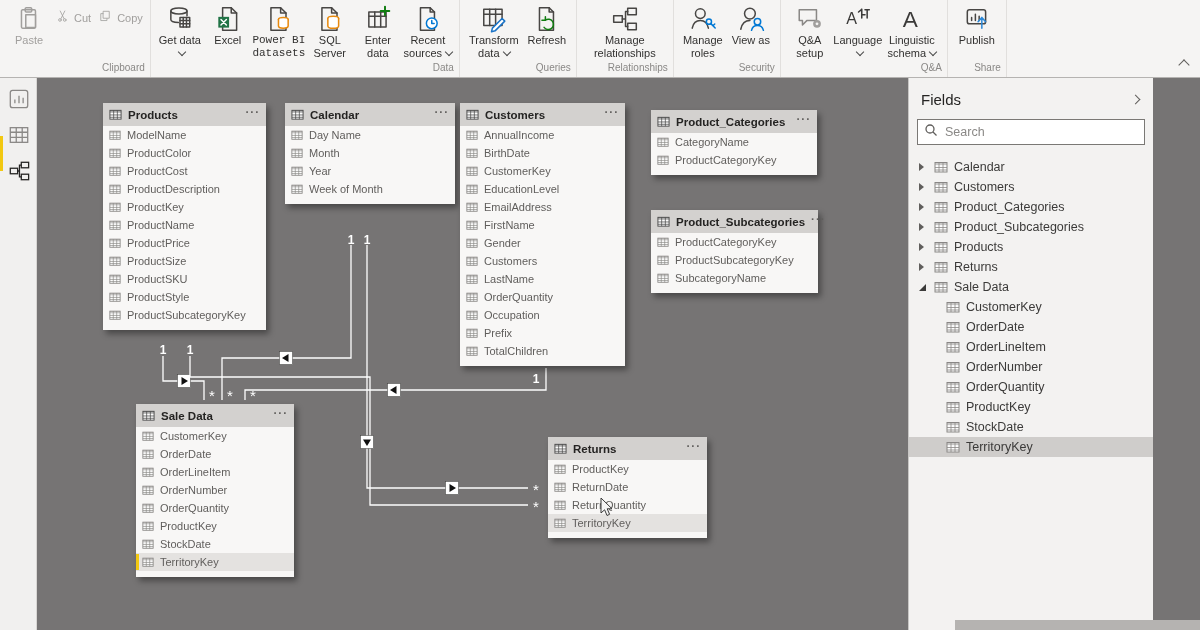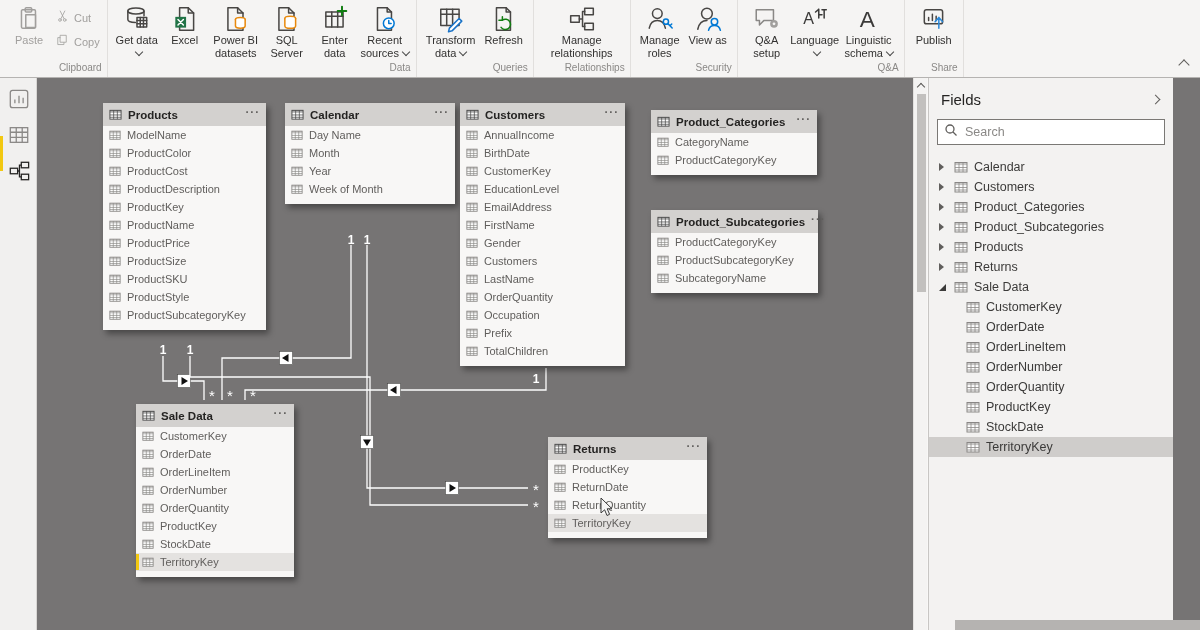--- a/index.html
+++ b/index.html
@@ -8,21 +8,21 @@
 
   
   #ribbon{position:absolute;left:0;top:0;width:1200px;height:78px;background:#f5f4f3;
           border-bottom:1px solid #b5b3b1;display:flex;align-items:stretch;box-sizing:border-box}
   .rgroup{display:flex;flex-direction:column;border-right:1px solid #e1dfdd;padding:2px 5px 0;box-sizing:border-box}
   .ritems{display:flex;align-items:flex-start;flex:1}
   .rbtn{width:46px;display:flex;flex-direction:column;align-items:center;text-align:center;
         font-size:11px;line-height:12.5px;color:#323130;padding:3px 1px 0;cursor:pointer}
   .rbtn .ricon{width:28px;height:28px;margin-bottom:1px}
   .rbtn.disabled{color:#a19f9d}
-  .rsmalls{display:flex;flex-direction:column;gap:7px;padding:7px 2px 0}
+  .rsmalls{display:flex;flex-direction:row;gap:7px;padding:7px 2px 0}
   .rsmall{display:flex;align-items:center;gap:4px;font-size:11px;color:#a19f9d;cursor:default}
   .rgroup-label{font-size:10px;color:#8a8886;text-align:right;margin-top:auto;padding:2px 0 4px;white-space:nowrap}
   .caret{display:inline-block;width:5px;height:5px;border-right:1.3px solid #4a4a4a;border-bottom:1.3px solid #4a4a4a;
          transform:rotate(45deg);margin-left:4px;vertical-align:2px}
   #ribbon-collapse{position:absolute;right:12px;bottom:8px;width:7px;height:7px;
                    border-left:1.6px solid #605e5c;border-top:1.6px solid #605e5c;transform:rotate(45deg);cursor:pointer}
 
   
   #sidebar{position:absolute;left:0;top:78px;width:37px;height:552px;background:#f1f0ef;
            border-right:1px solid #d8d6d4;box-sizing:border-box}
@@ -56,21 +56,21 @@
   .vs-thumb{position:absolute;left:2.5px;top:16px;width:9px;height:198px;background:#c2c0be;cursor:pointer}
 
   
   #properties{position:absolute;left:927px;top:78px;width:28px;height:552px;background:#f8f7f6;
               border-right:1px solid #dedcda;box-sizing:border-box;cursor:pointer}
   .p-chevron{position:absolute;left:11px;top:14px;width:6px;height:6px;border-left:1.5px solid #605e5c;
              border-bottom:1.5px solid #605e5c;transform:rotate(45deg)}
   .p-label{position:absolute;left:7px;top:52px;writing-mode:vertical-rl;font-size:12.5px;color:#3b3a39;letter-spacing:.5px}
 
   
-  #fields{position:absolute;left:928px;top:78px;width:245px;height:552px;background:#f3f2f1;
+  #fields{position:absolute;left:908px;top:78px;width:245px;height:552px;background:#f3f2f1;
           border-left:1px solid #c8c6c4;box-sizing:border-box}
   .f-head{display:flex;align-items:center;padding:13px 14px 9px 12px}
   .f-title{font-size:15px;color:#252423}
   .f-collapse{margin-left:auto;width:6px;height:6px;border-right:1.5px solid #605e5c;border-top:1.5px solid #605e5c;
               transform:rotate(45deg);cursor:pointer}
   .f-search{margin:2px 8px 12px;height:26px;background:#fff;border:1px solid #7a7875;display:flex;align-items:center;
             padding:0 6px;gap:5px;box-sizing:border-box}
   .f-search input{border:none;outline:none;flex:1;font-size:12.5px;font-family:"Liberation Sans",sans-serif;color:#323130;background:transparent}
   .f-search input::placeholder{color:#8a8886}
   .f-row{height:20px;display:flex;align-items:center;gap:6px;padding-left:10px;font-size:12.5px;color:#3b3a39;cursor:pointer;white-space:nowrap}
@@ -132,21 +132,21 @@
           </div>
           <div class="rbtn">
             <div class="ricon"><svg width="28" height="28" viewBox="0 0 26 26" fill="none" stroke="#484644" stroke-width="1.4" stroke-linecap="round" stroke-linejoin="round">
                 <path d="M8,2.5 h8 l5,5 v16 h-13 z"></path>
                 <path d="M16,2.5 v5 h5"></path>
                 <rect x="4" y="11" width="10" height="10" fill="#217346" stroke="none"></rect>
                 <path d="M6.5,13.5 l5,5 M11.5,13.5 l-5,5" stroke="#fff"></path>
               </svg></div>
             <div class="rlabel">Excel</div>
           </div>
-          <div class="rbtn" style="width: 52px;">
+          <div class="rbtn" style="width: 52px; font-family: Liberation Mono, monospace;">
             <div class="ricon"><svg width="28" height="28" viewBox="0 0 26 26" fill="none" stroke="#484644" stroke-width="1.4" stroke-linecap="round" stroke-linejoin="round">
                 <path d="M5.5,2.5 h9 l5,5 v16 h-14 z"></path>
                 <path d="M14.5,2.5 v5 h5"></path>
                 <ellipse cx="17" cy="13.5" rx="4.5" ry="1.8" fill="#fff" stroke="#e8890c"></ellipse>
                 <path d="M12.5,13.5 v6 c0,1.1 2,2 4.5,2 s4.5,-0.9 4.5,-2 v-6" fill="#fff" stroke="#e8890c"></path>
               </svg></div>
             <div class="rlabel">Power BI datasets</div>
           </div>
           <div class="rbtn">
             <div class="ricon"><svg width="28" height="28" viewBox="0 0 26 26" fill="none" stroke="#484644" stroke-width="1.4" stroke-linecap="round" stroke-linejoin="round">

